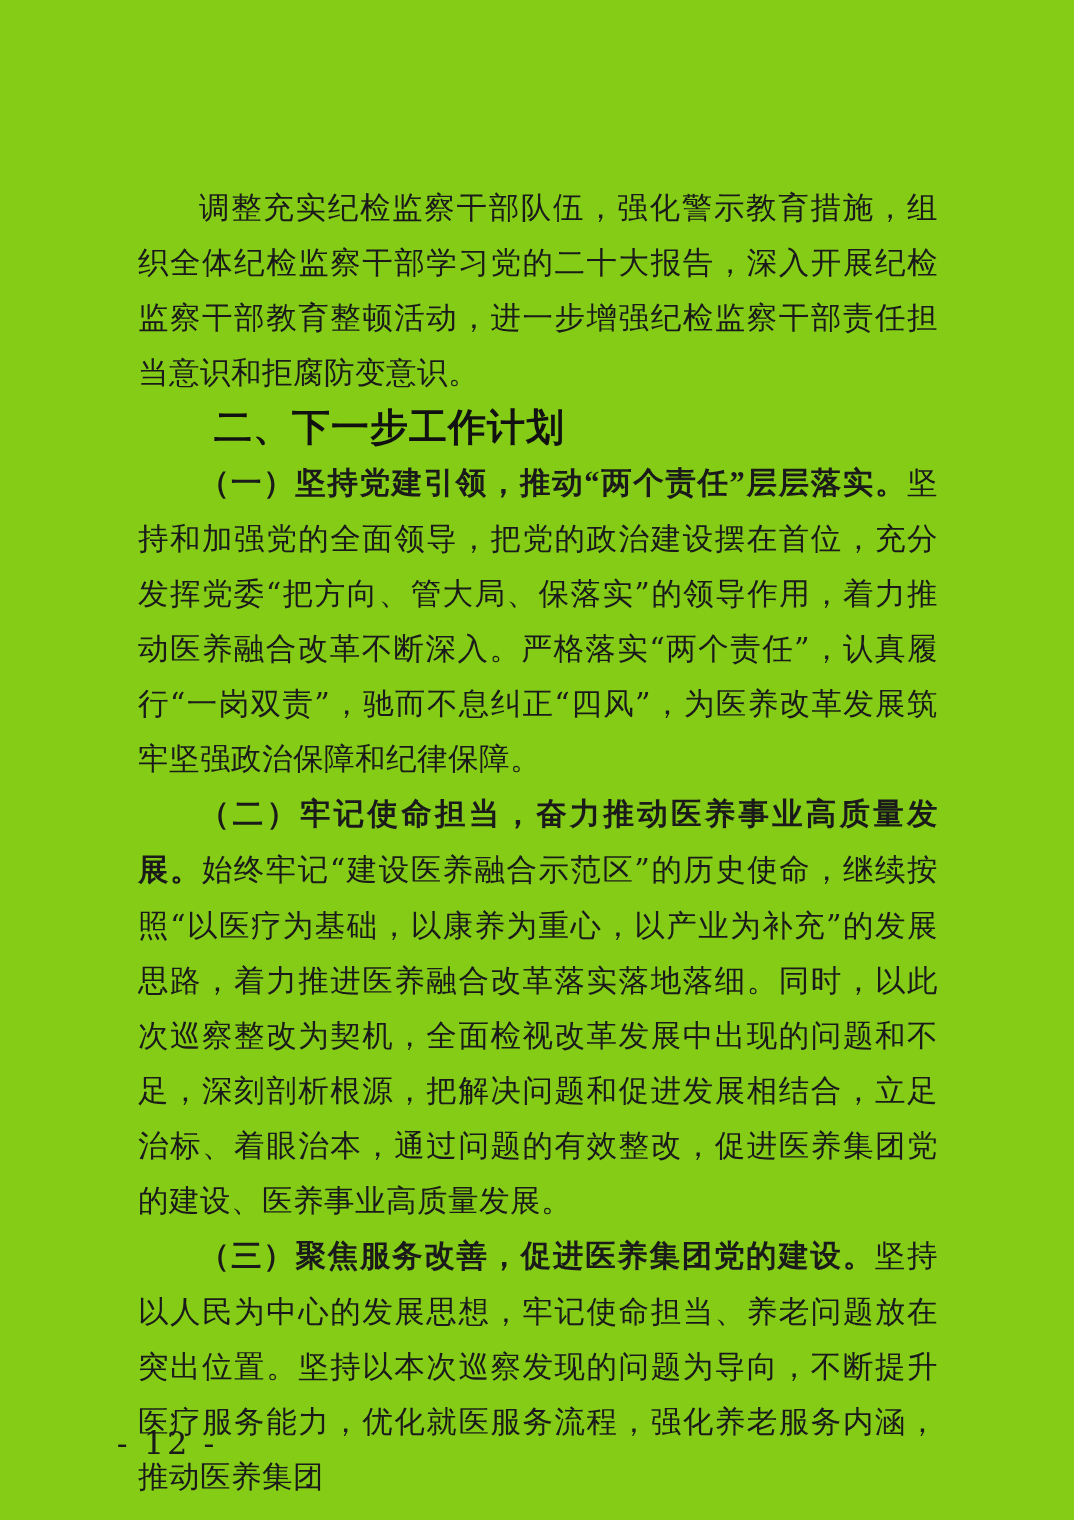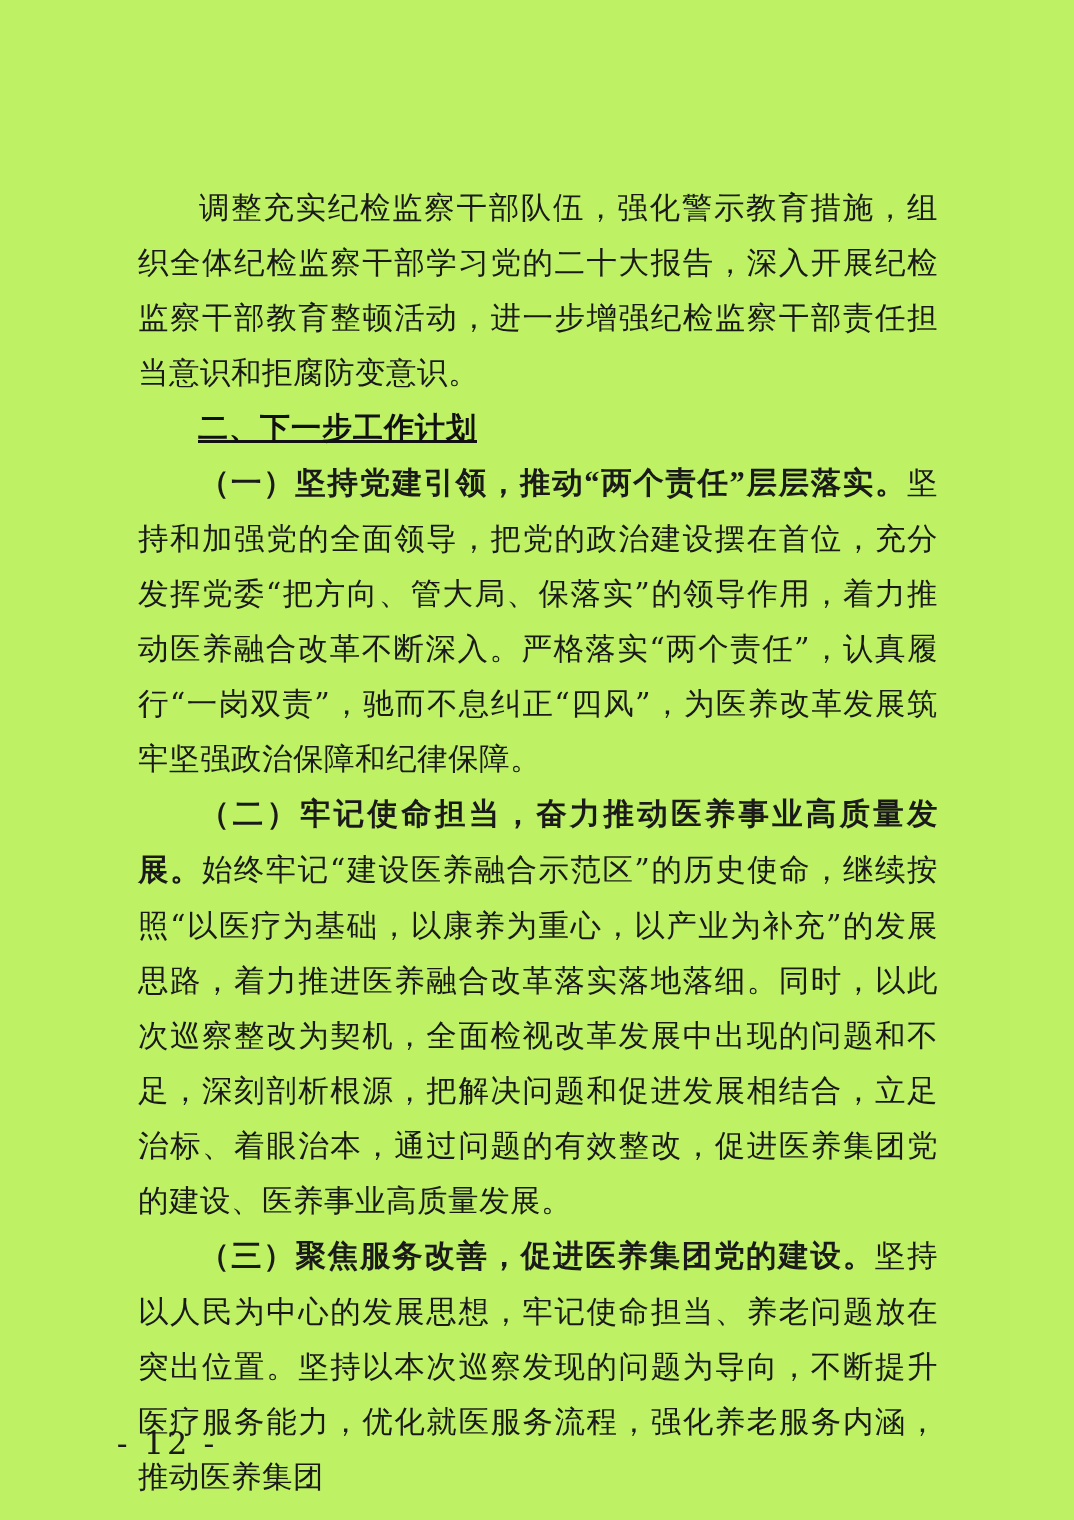--- a/index.html
+++ b/index.html
@@ -4,21 +4,21 @@
 <style>
   html, body {
     margin: 0;
     padding: 0;
     background: #ffffff;
   }
   .page {
     position: relative;
     width: 1074px;
     height: 1520px;
-    background: #bef264;
+    background: #84cc16;
     box-sizing: border-box;
     overflow: hidden;
   }
   .content {
     position: absolute;
     left: 138px;
     top: 180px;
     width: 800px;
   }
   .para {
@@ -27,28 +27,27 @@
     line-height: 55px;
     color: #1a1a1a;
     text-align: justify;
     text-justify: inter-ideograph;
     text-indent: 2em;
     margin: 0 0 0 0;
     letter-spacing: 0.5px;
   }
   .heading {
     font-family: "DejaVu Sans", "Liberation Sans", sans-serif;
-    font-size: 30px;
+    font-size: 38px;
     font-weight: bold;
     line-height: 55px;
     color: #111111;
     text-indent: 2em;
     margin: 0;
     letter-spacing: 1px;
-    text-decoration: underline;
   }
   .subhead-lead {
     font-family: Liberation Serif, serif;
     font-weight: bold;
   }
   .page-number {
     position: absolute;
     left: 0;
     right: 0;
     bottom: 58px;

